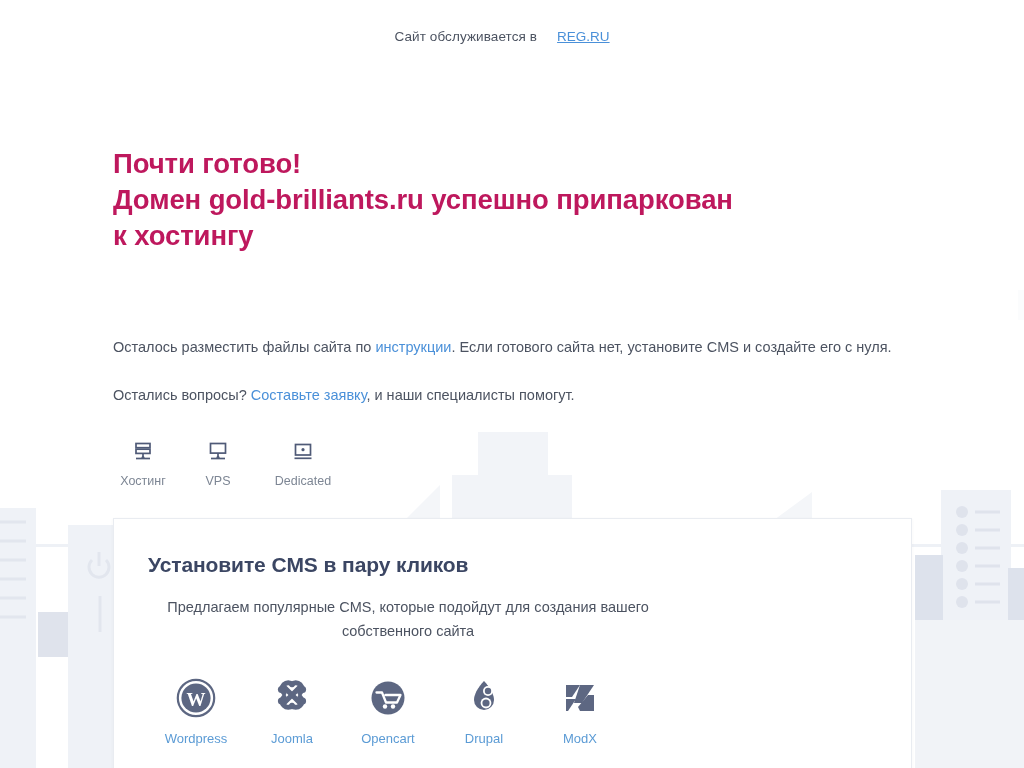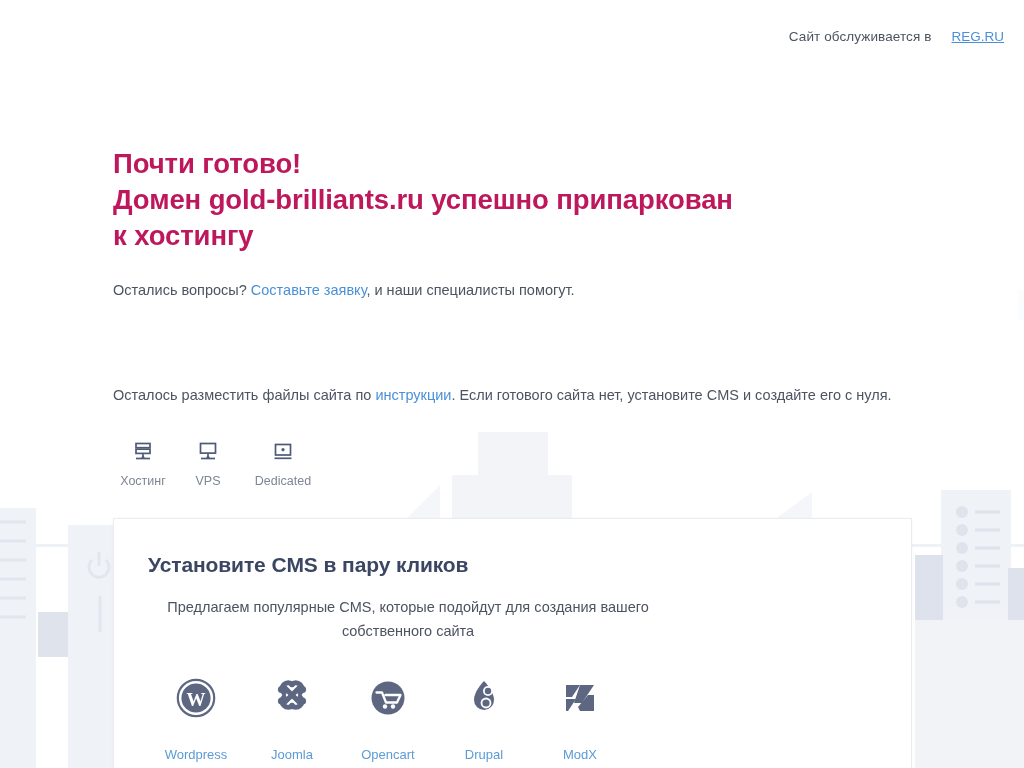--- a/index.html
+++ b/index.html
@@ -28,21 +28,21 @@
   }
 
   
   .topbar {
     position: absolute;
     top: 0; left: 0; right: 0;
     height: 72px;
     z-index: 5;
     display: flex;
     align-items: center;
-    justify-content: flex-end;
+    justify-content: center;
     padding-right: 20px;
   }
   .topbar-text {
     font-size: 13.5px;
     color: #4c5361;
     letter-spacing: 0.1px;
   }
   .topbar-link {
     font-size: 13.5px;
     color: #4a90d9;
@@ -79,21 +79,21 @@
 
   .inline-link {
     color: #4a90d9;
     text-decoration: none;
   }
 
   
   .services {
     display: flex;
     margin-top: 32px;
-    gap: 5px;
+    gap: 15px;
   }
   .service {
     width: 60px;
     display: flex;
     flex-direction: column;
     align-items: center;
     text-decoration: none;
   }
   .service.wide { width: 80px; }
   .service-ico {
@@ -147,21 +147,21 @@
     align-items: center;
     text-decoration: none;
   }
   .cms-ico {
     height: 46px;
     display: flex;
     align-items: center;
     justify-content: center;
   }
   .cms-label {
-    margin-top: 26px;
+    margin-top: 10px;
     font-size: 13px;
     color: #5b9bd5;
     white-space: nowrap;
   }
 </style>
 </head>
 <body>
 
 <svg class="bg-art" viewBox="0 0 1024 768" xmlns="http://www.w3.org/2000/svg">
 
@@ -214,26 +214,26 @@
   <span class="topbar-text">Сайт обслуживается в</span>
   <a class="topbar-link" href="#">REG.RU</a>
 </div>
 
 <div class="content">
 
   <h1 class="headline">Почти готово!
 Домен gold-brilliants.ru успешно припаркован
 к хостингу</h1>
 
+  <p class="para para-1">
+    <span>Осталось разместить файлы сайта по </span><a class="inline-link" href="#">инструкции</a><span>. Если готового сайта нет, установите CMS и создайте его с нуля.</span>
+  </p>
+
   <p class="para para-2">
     <span>Остались вопросы? </span><a class="inline-link" href="#">Составьте заявку</a><span>, и наши специалисты помогут.</span>
-  </p>
-
-  <p class="para para-1">
-    <span>Осталось разместить файлы сайта по </span><a class="inline-link" href="#">инструкции</a><span>. Если готового сайта нет, установите CMS и создайте его с нуля.</span>
   </p>
 
   <div class="services">
 
     <a class="service" href="#">
       <span class="service-ico">
         <svg width="24" height="24" viewBox="0 0 24 24" fill="none" stroke="#4f5a77" stroke-width="1.7">
           <rect x="5" y="3.5" width="14" height="4.2"></rect>
           <rect x="5" y="9.2" width="14" height="4.2"></rect>
           <line x1="12" y1="13.4" x2="12" y2="18.5"></line>

